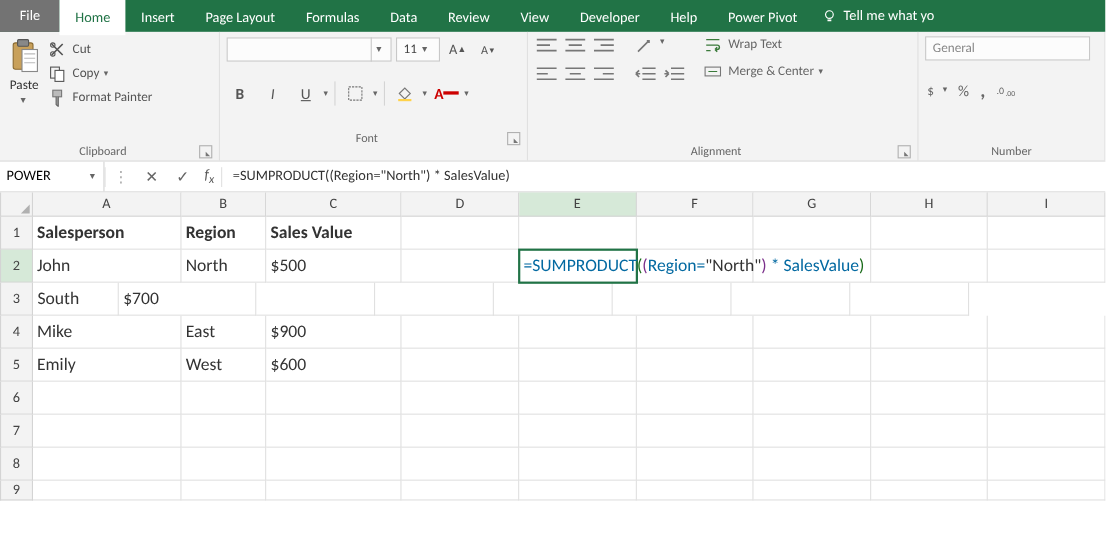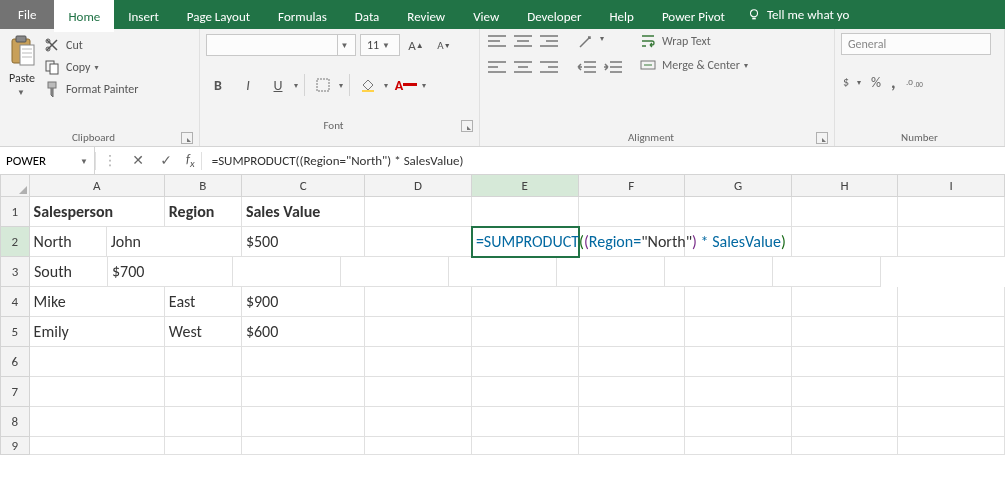--- a/index.html
+++ b/index.html
@@ -336,22 +336,22 @@
     <div class="cell cD"></div>
     <div class="cell cE"></div>
     <div class="cell cF"></div>
     <div class="cell cG"></div>
     <div class="cell cH"></div>
     <div class="cell cI"></div>
   </div>
 
   <div class="grid-row">
     <div class="row-h sel">2</div>
+    <div class="cell cA">John</div>
     <div class="cell cB">North</div>
-    <div class="cell cA">John</div>
     <div class="cell cC">$500</div>
     <div class="cell cD"></div>
     <div class="cell cE selected" style="position:relative;overflow:visible">
       <span style="position:absolute;left:4px;white-space:nowrap">
         <span class="f-black">=SUMPRODUCT</span><span class="f-paren1">(</span><span class="f-paren2">(</span><span class="f-black">Region=</span><span class="f-str">"North"</span><span class="f-paren2">)</span><span class="f-black"> * SalesValue</span><span class="f-paren1">)</span>
       </span>
     </div>
     <div class="cell cF"></div>
     <div class="cell cG"></div>
     <div class="cell cH"></div>

